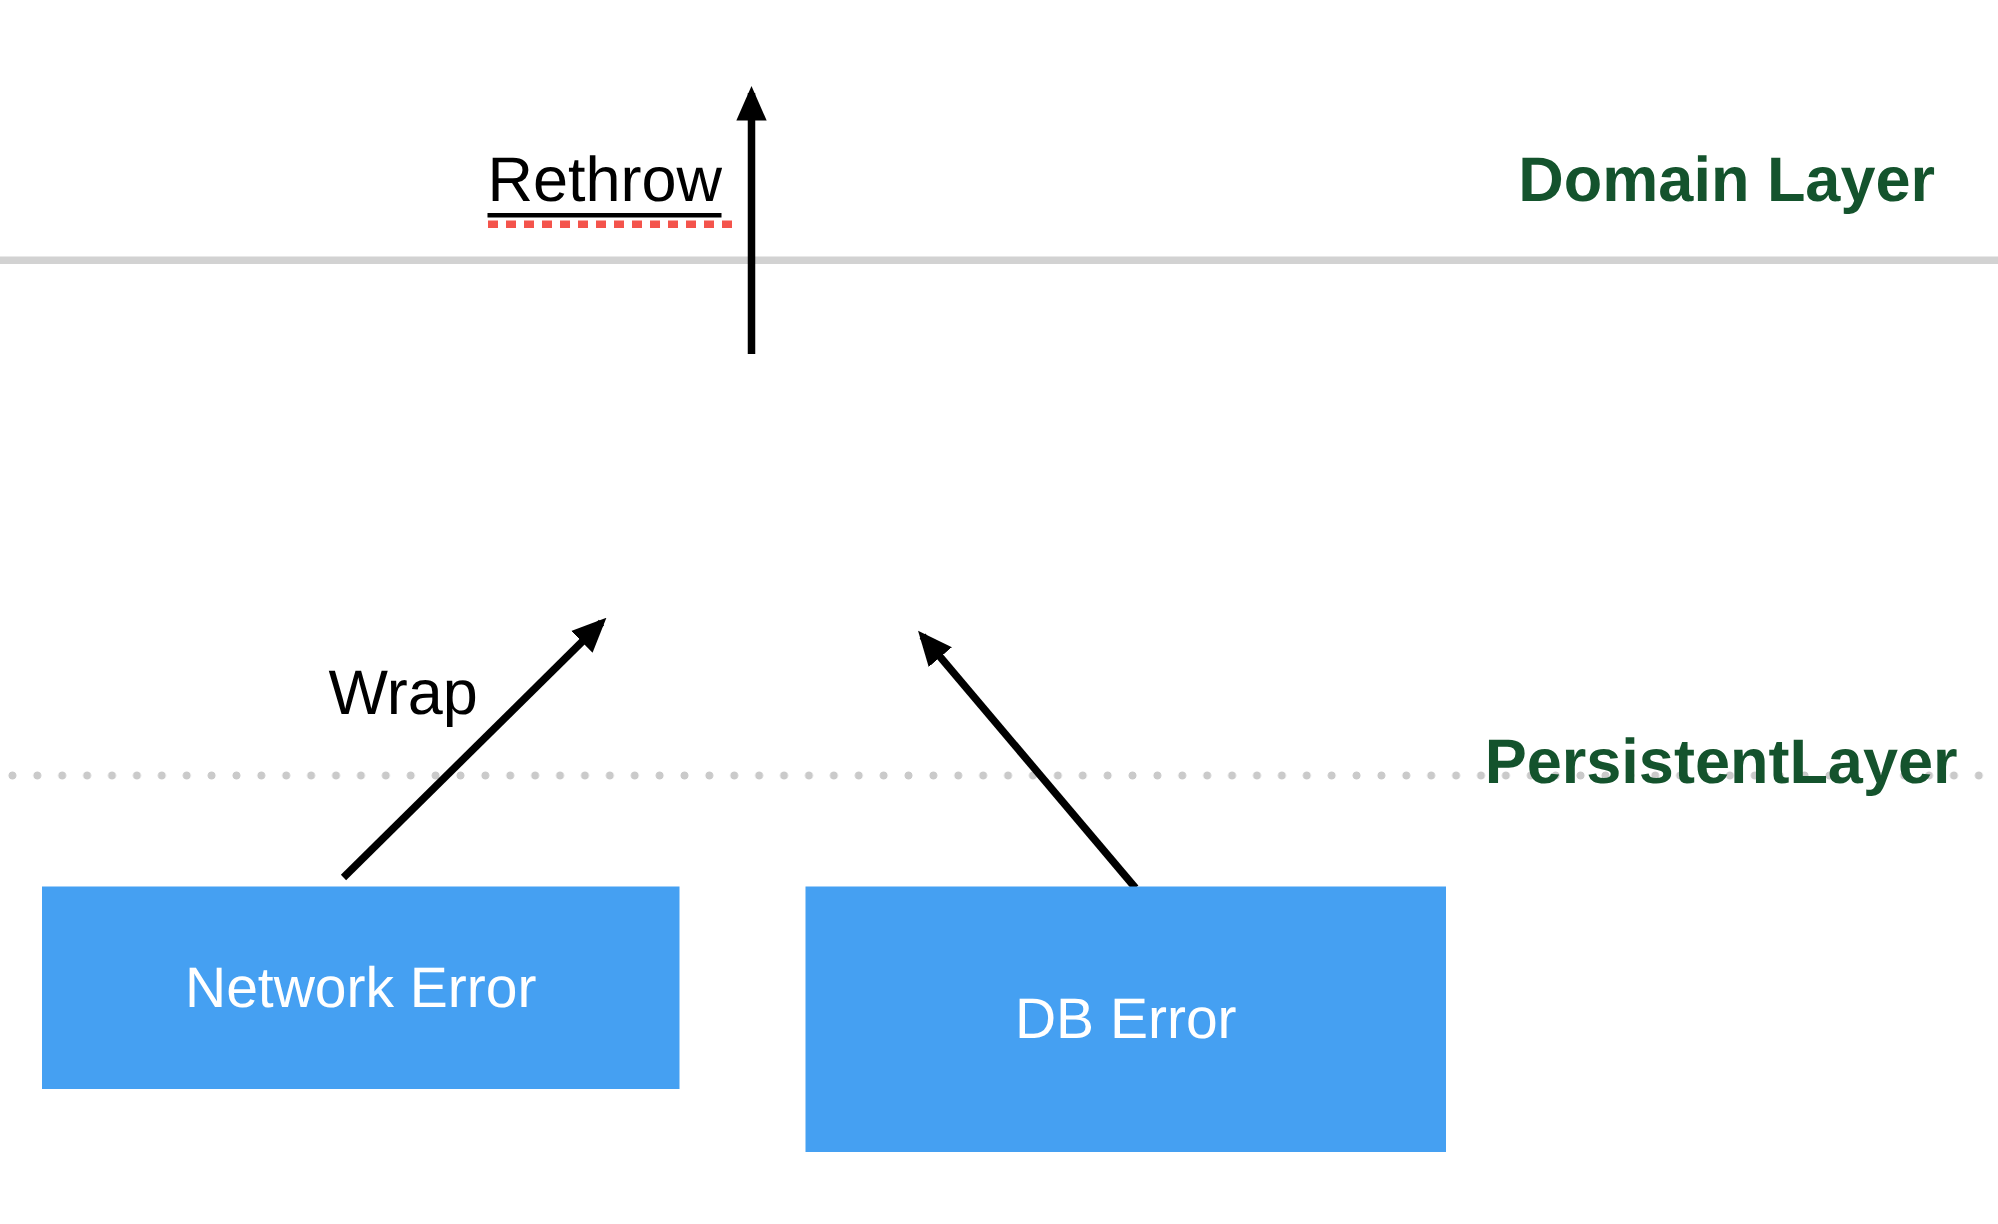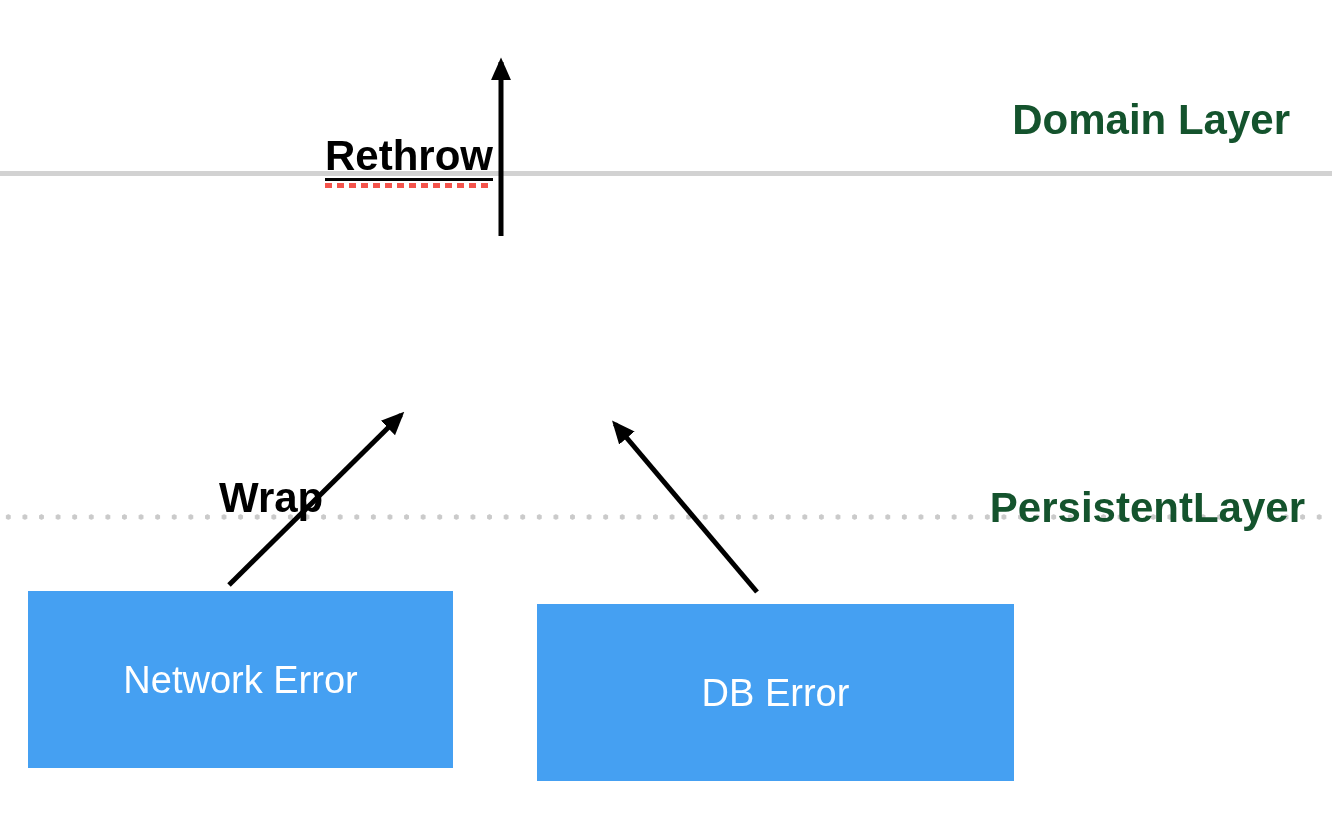--- a/index.html
+++ b/index.html
@@ -60,31 +60,30 @@
     color: #ffffff;
     font-size: 38px;
     font-weight: 400;
     display: flex;
     align-items: center;
     justify-content: center;
     text-align: center;
     line-height: 1;
   }
   .node.notfound { left: 288px; top: 236px; width: 428px; height: 177px; }
-  .node.network  { left: 28px;  top: 591px; width: 425px; height: 177px; }
-  .node.db       { left: 537px; top: 591px; width: 477px; height: 177px; margin-top: 13px; }
+  .node.network  { left: 28px;  top: 591px; width: 425px; height: 135px; }
+  .node.db       { left: 537px; top: 591px; width: 427px; height: 177px; }
   
   .edge-label {
     position: absolute;
     font-size: 42px;
-    font-weight: bold;
+    font-weight: normal;
     color: #000000;
     line-height: 1;
     white-space: nowrap;
-    margin-top: 36px;
   }
   .edge-label.rethrow { left: 325px; top: 99px; }
   .edge-label.wrap    { left: 219px; top: 441px; }
   .rethrow-text {
     display: inline-block;
     border-bottom: 3px solid #000000;
     padding-bottom: 1px;
   }
   .spellcheck-underline {
     margin-top: 2px;

